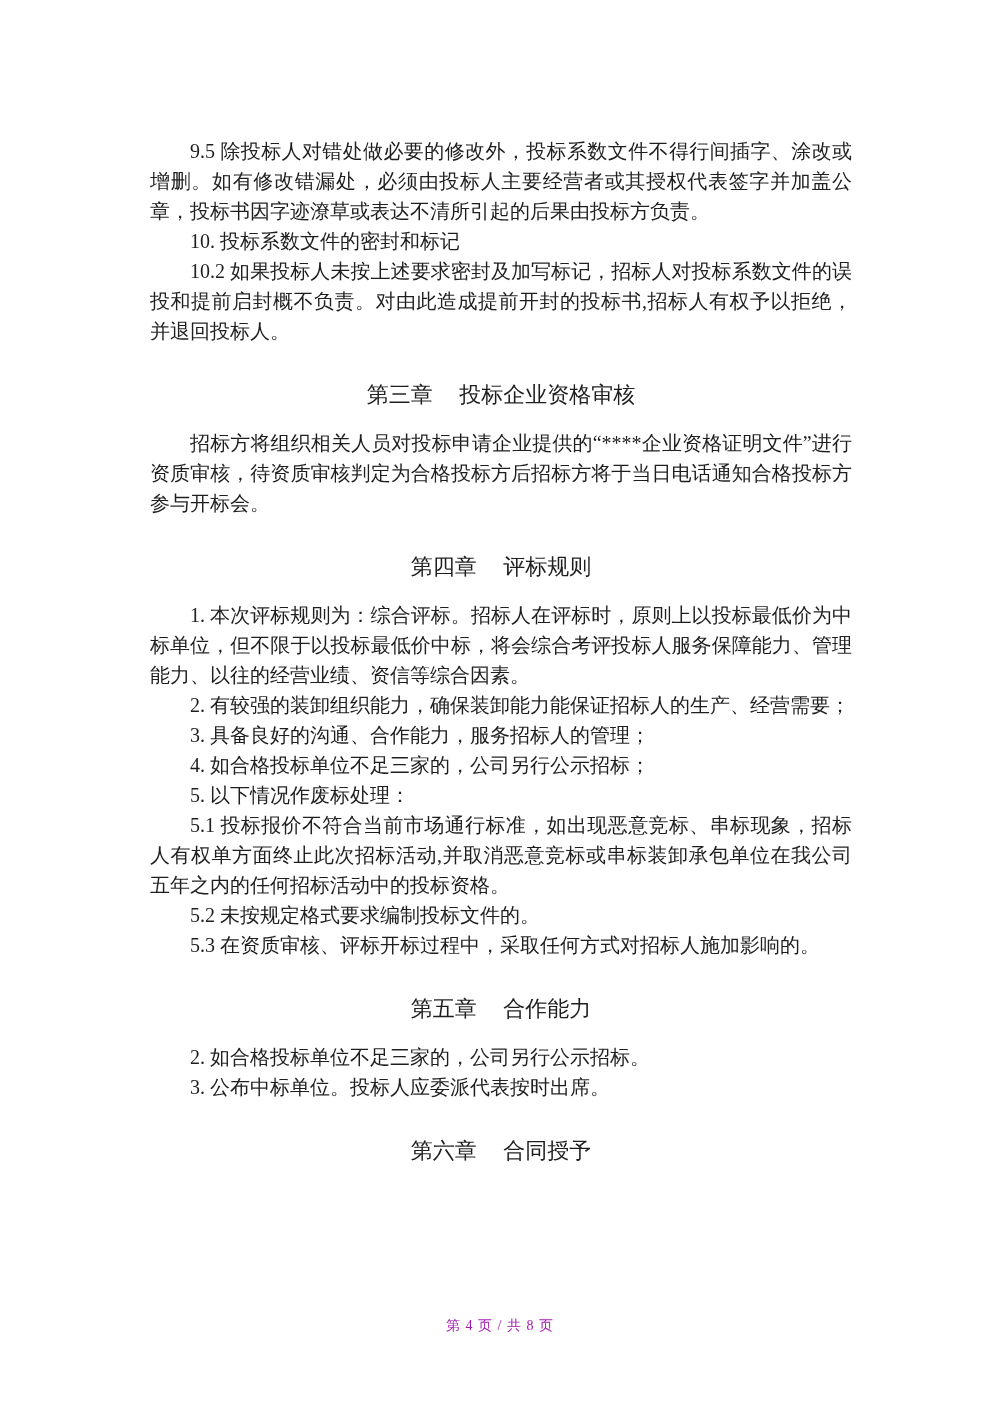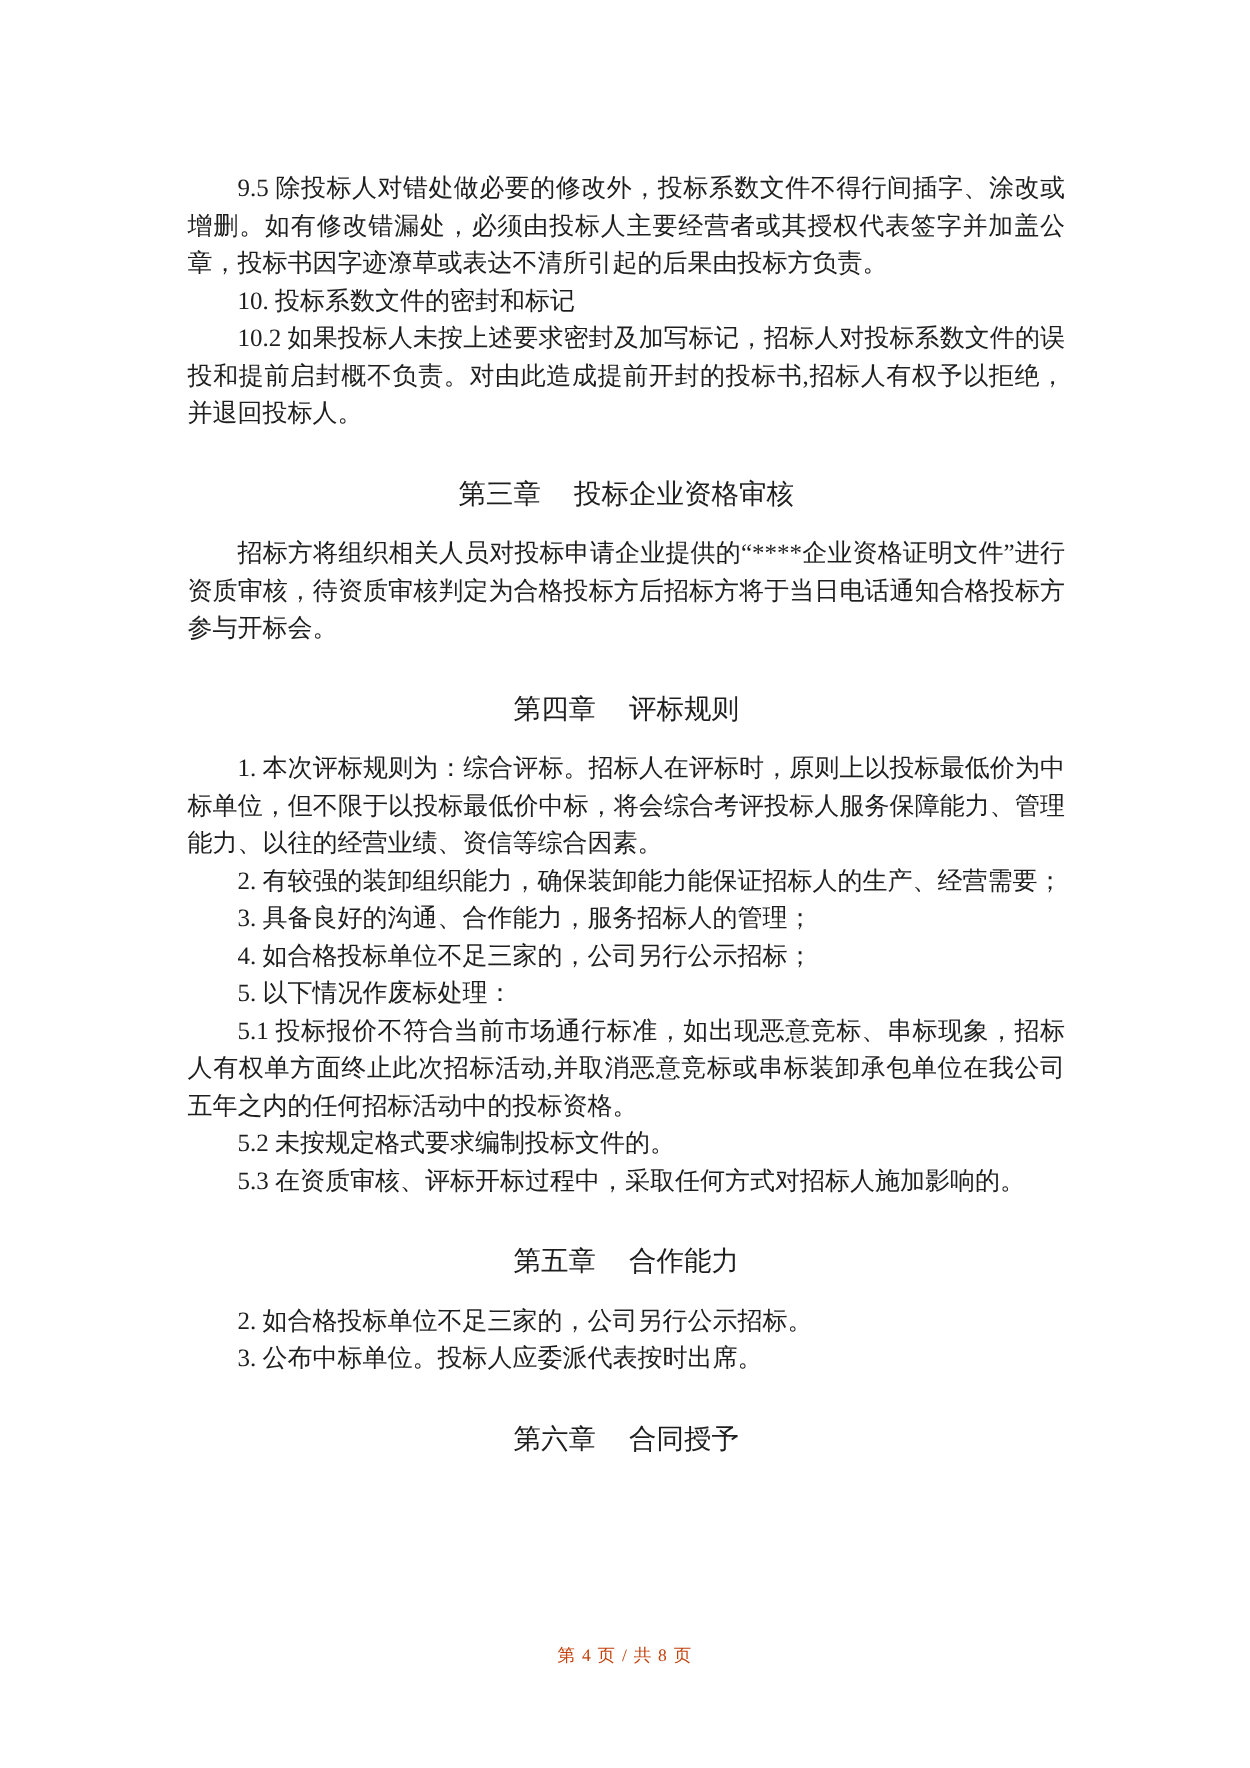--- a/index.html
+++ b/index.html
@@ -41,21 +41,21 @@
     margin-left: 1.2em;
   }
   .page-footer {
     position: absolute;
     top: 1304px;
     left: 0;
     right: 0;
     text-align: center;
     font-size: 14px;
     line-height: 20px;
-    color: #c2410c;
+    color: #a21caf;
     letter-spacing: 1px;
   }
 </style>
 </head>
 <body>
 
 <div class="page">
   <main class="content">
 
     <p class="para">9.5 除投标人对错处做必要的修改外，投标系数文件不得行间插字、涂改或增删。如有修改错漏处，必须由投标人主要经营者或其授权代表签字并加盖公章，投标书因字迹潦草或表达不清所引起的后果由投标方负责。</p>

